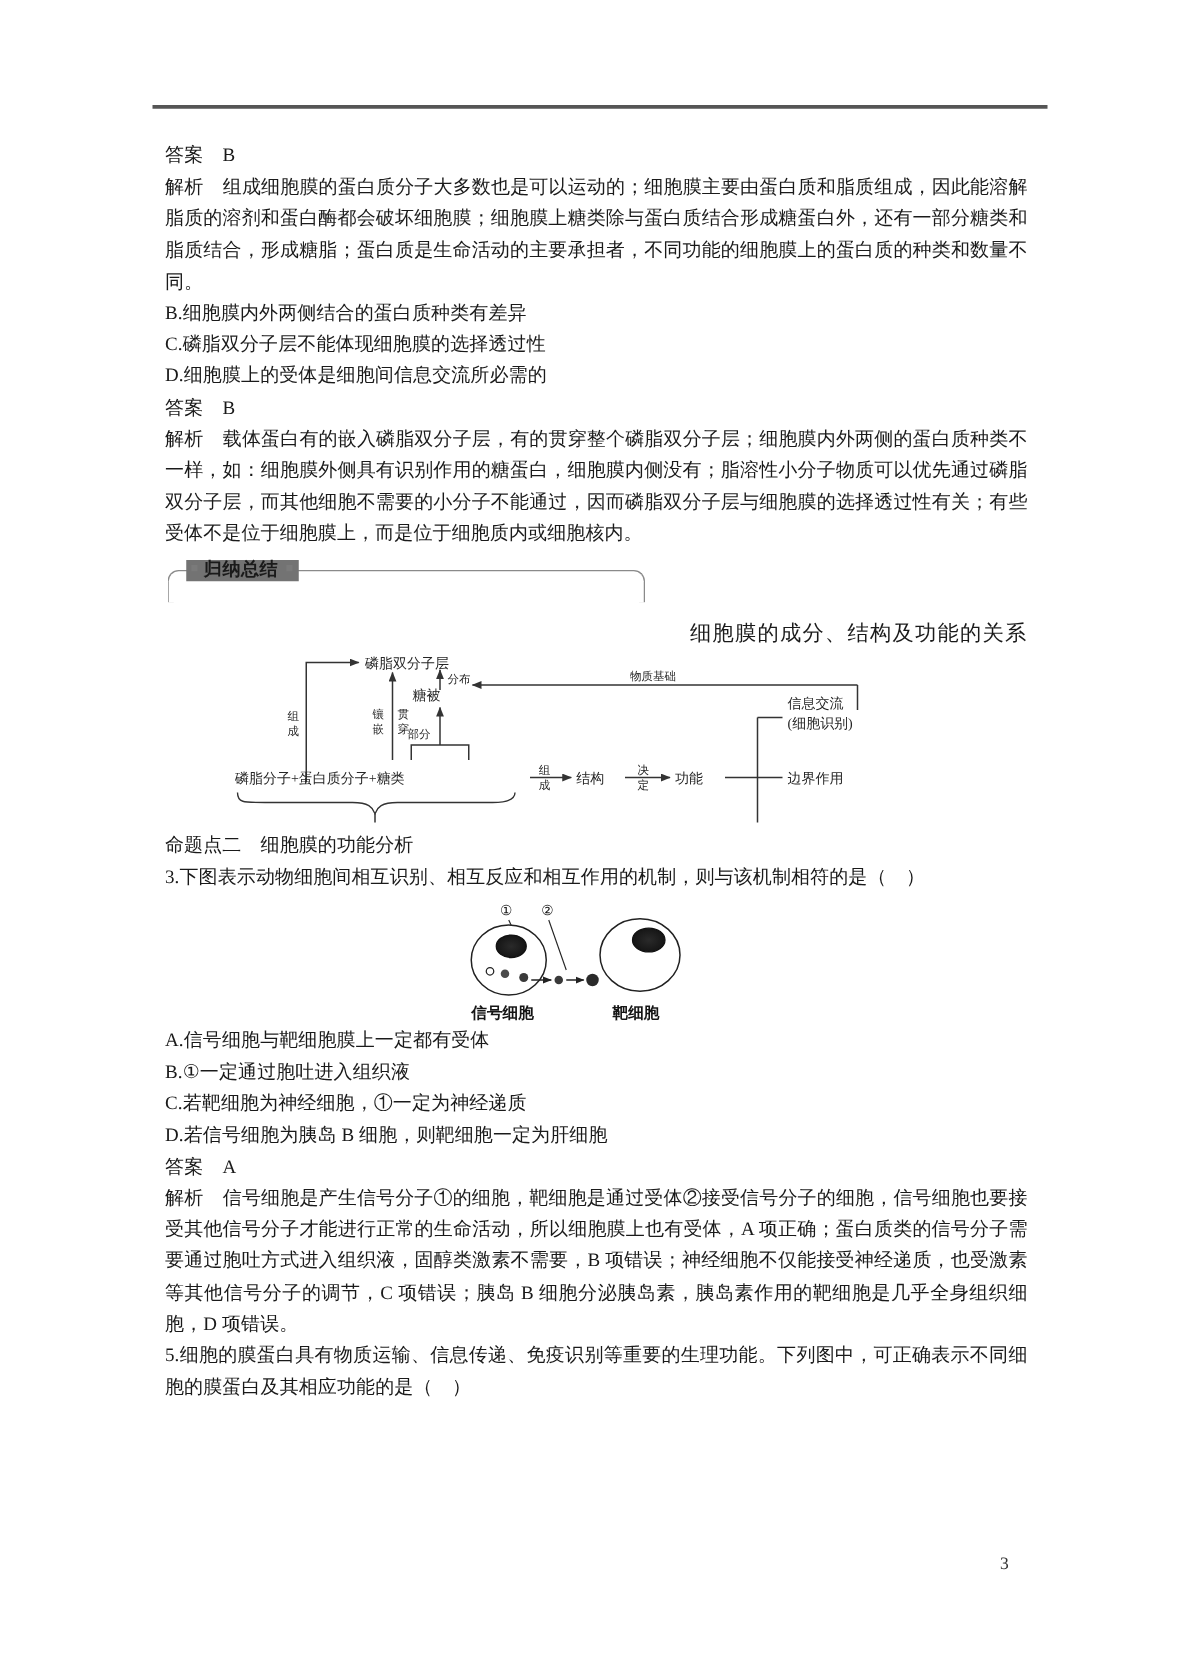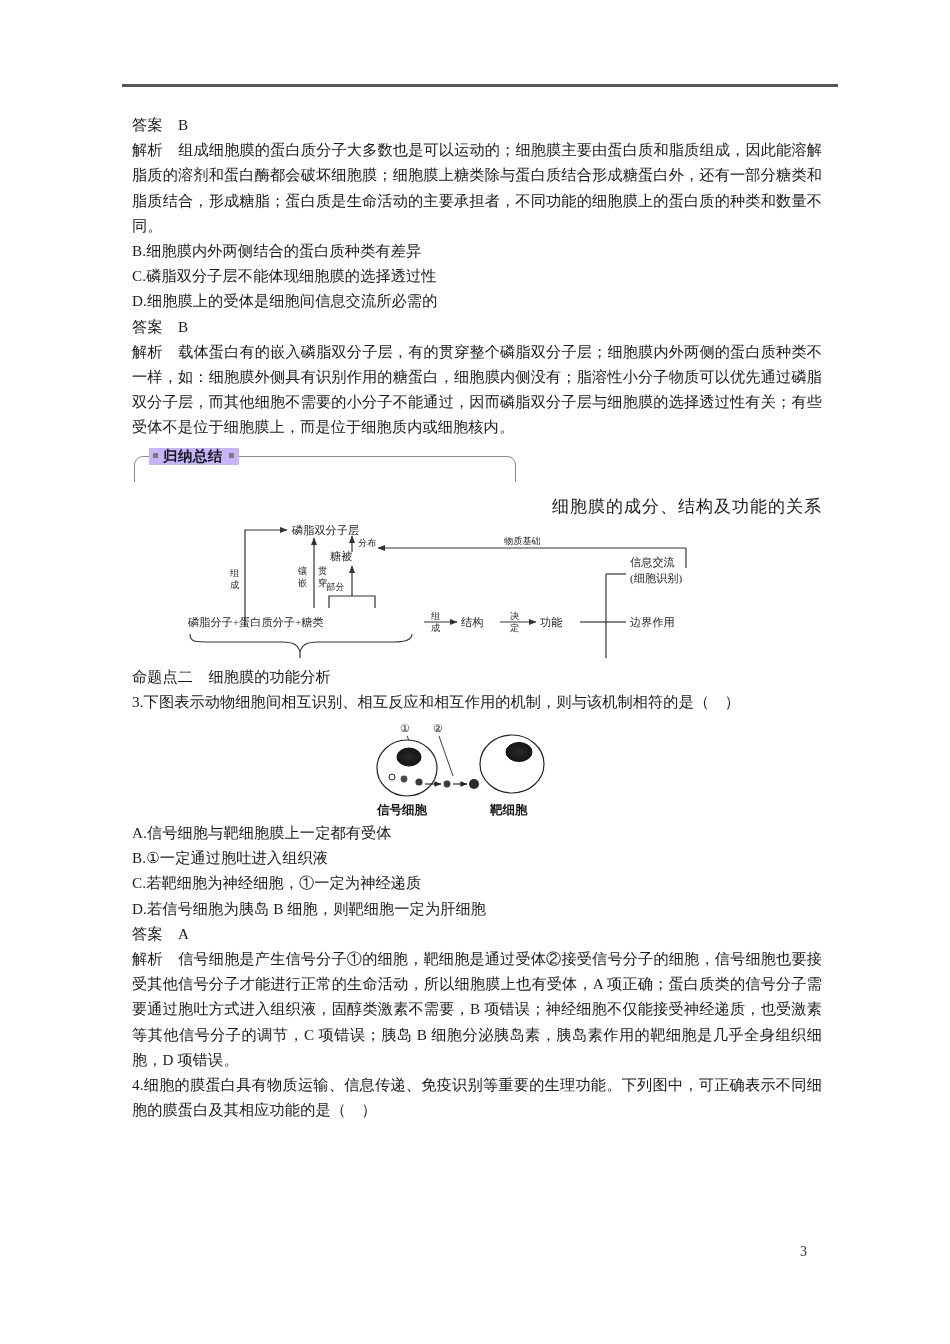--- a/index.html
+++ b/index.html
@@ -67,21 +67,21 @@
     border-left: 1.6px solid #8a8a8a;
     border-right: 1.6px solid #8a8a8a;
     border-top-left-radius: 9px;
     border-top-right-radius: 9px;
     box-sizing: border-box;
   }
   .sum-title {
     position: absolute;
     left: 17px;
     top: 0px;
-    background: #c4b5fd;
+    background: #737373;
     padding: 0 5px 0 4px;
     font-family: "Liberation Sans", "DejaVu Sans", sans-serif;
     font-weight: bold;
     font-size: 14.5px;
     line-height: 17px;
     letter-spacing: 0.4px;
     color: #1a1a1a;
     white-space: nowrap;
   }
   .sq {
@@ -293,18 +293,18 @@
       </svg>
     </div>
 
     <div class="line blk">A.信号细胞与靶细胞膜上一定都有受体</div>
     <div class="line blk">B.①一定通过胞吐进入组织液</div>
     <div class="line blk">C.若靶细胞为神经细胞，①一定为神经递质</div>
     <div class="line blk">D.若信号细胞为胰岛 B 细胞，则靶细胞一定为肝细胞</div>
     <div class="line blk"><span class="lbl">答案</span>　<span>A</span></div>
     <div class="line blk"><span class="lbl">解析</span>　<span>信号细胞是产生信号分子①的细胞，靶细胞是通过受体②接受信号分子的细胞，信号细胞也要接受其他信号分子才能进行正常的生命活动，所以细胞膜上也有受体，A 项正确；蛋白质类的信号分子需要通过胞吐方式进入组织液，固醇类激素不需要，B 项错误；神经细胞不仅能接受神经递质，也受激素等其他信号分子的调节，C 项错误；胰岛 B 细胞分泌胰岛素，胰岛素作用的靶细胞是几乎全身组织细胞，D 项错误。</span></div>
 
-    <div class="line blk">4.细胞的膜蛋白具有物质运输、信息传递、免疫识别等重要的生理功能。下列图中，可正确表示不同细胞的膜蛋白及其相应功能的是（    ）</div>
+    <div class="line blk">5.细胞的膜蛋白具有物质运输、信息传递、免疫识别等重要的生理功能。下列图中，可正确表示不同细胞的膜蛋白及其相应功能的是（    ）</div>
 
   </div>
 
   <div class="pagenum">3</div>
 </div>
 
 </body></html>

